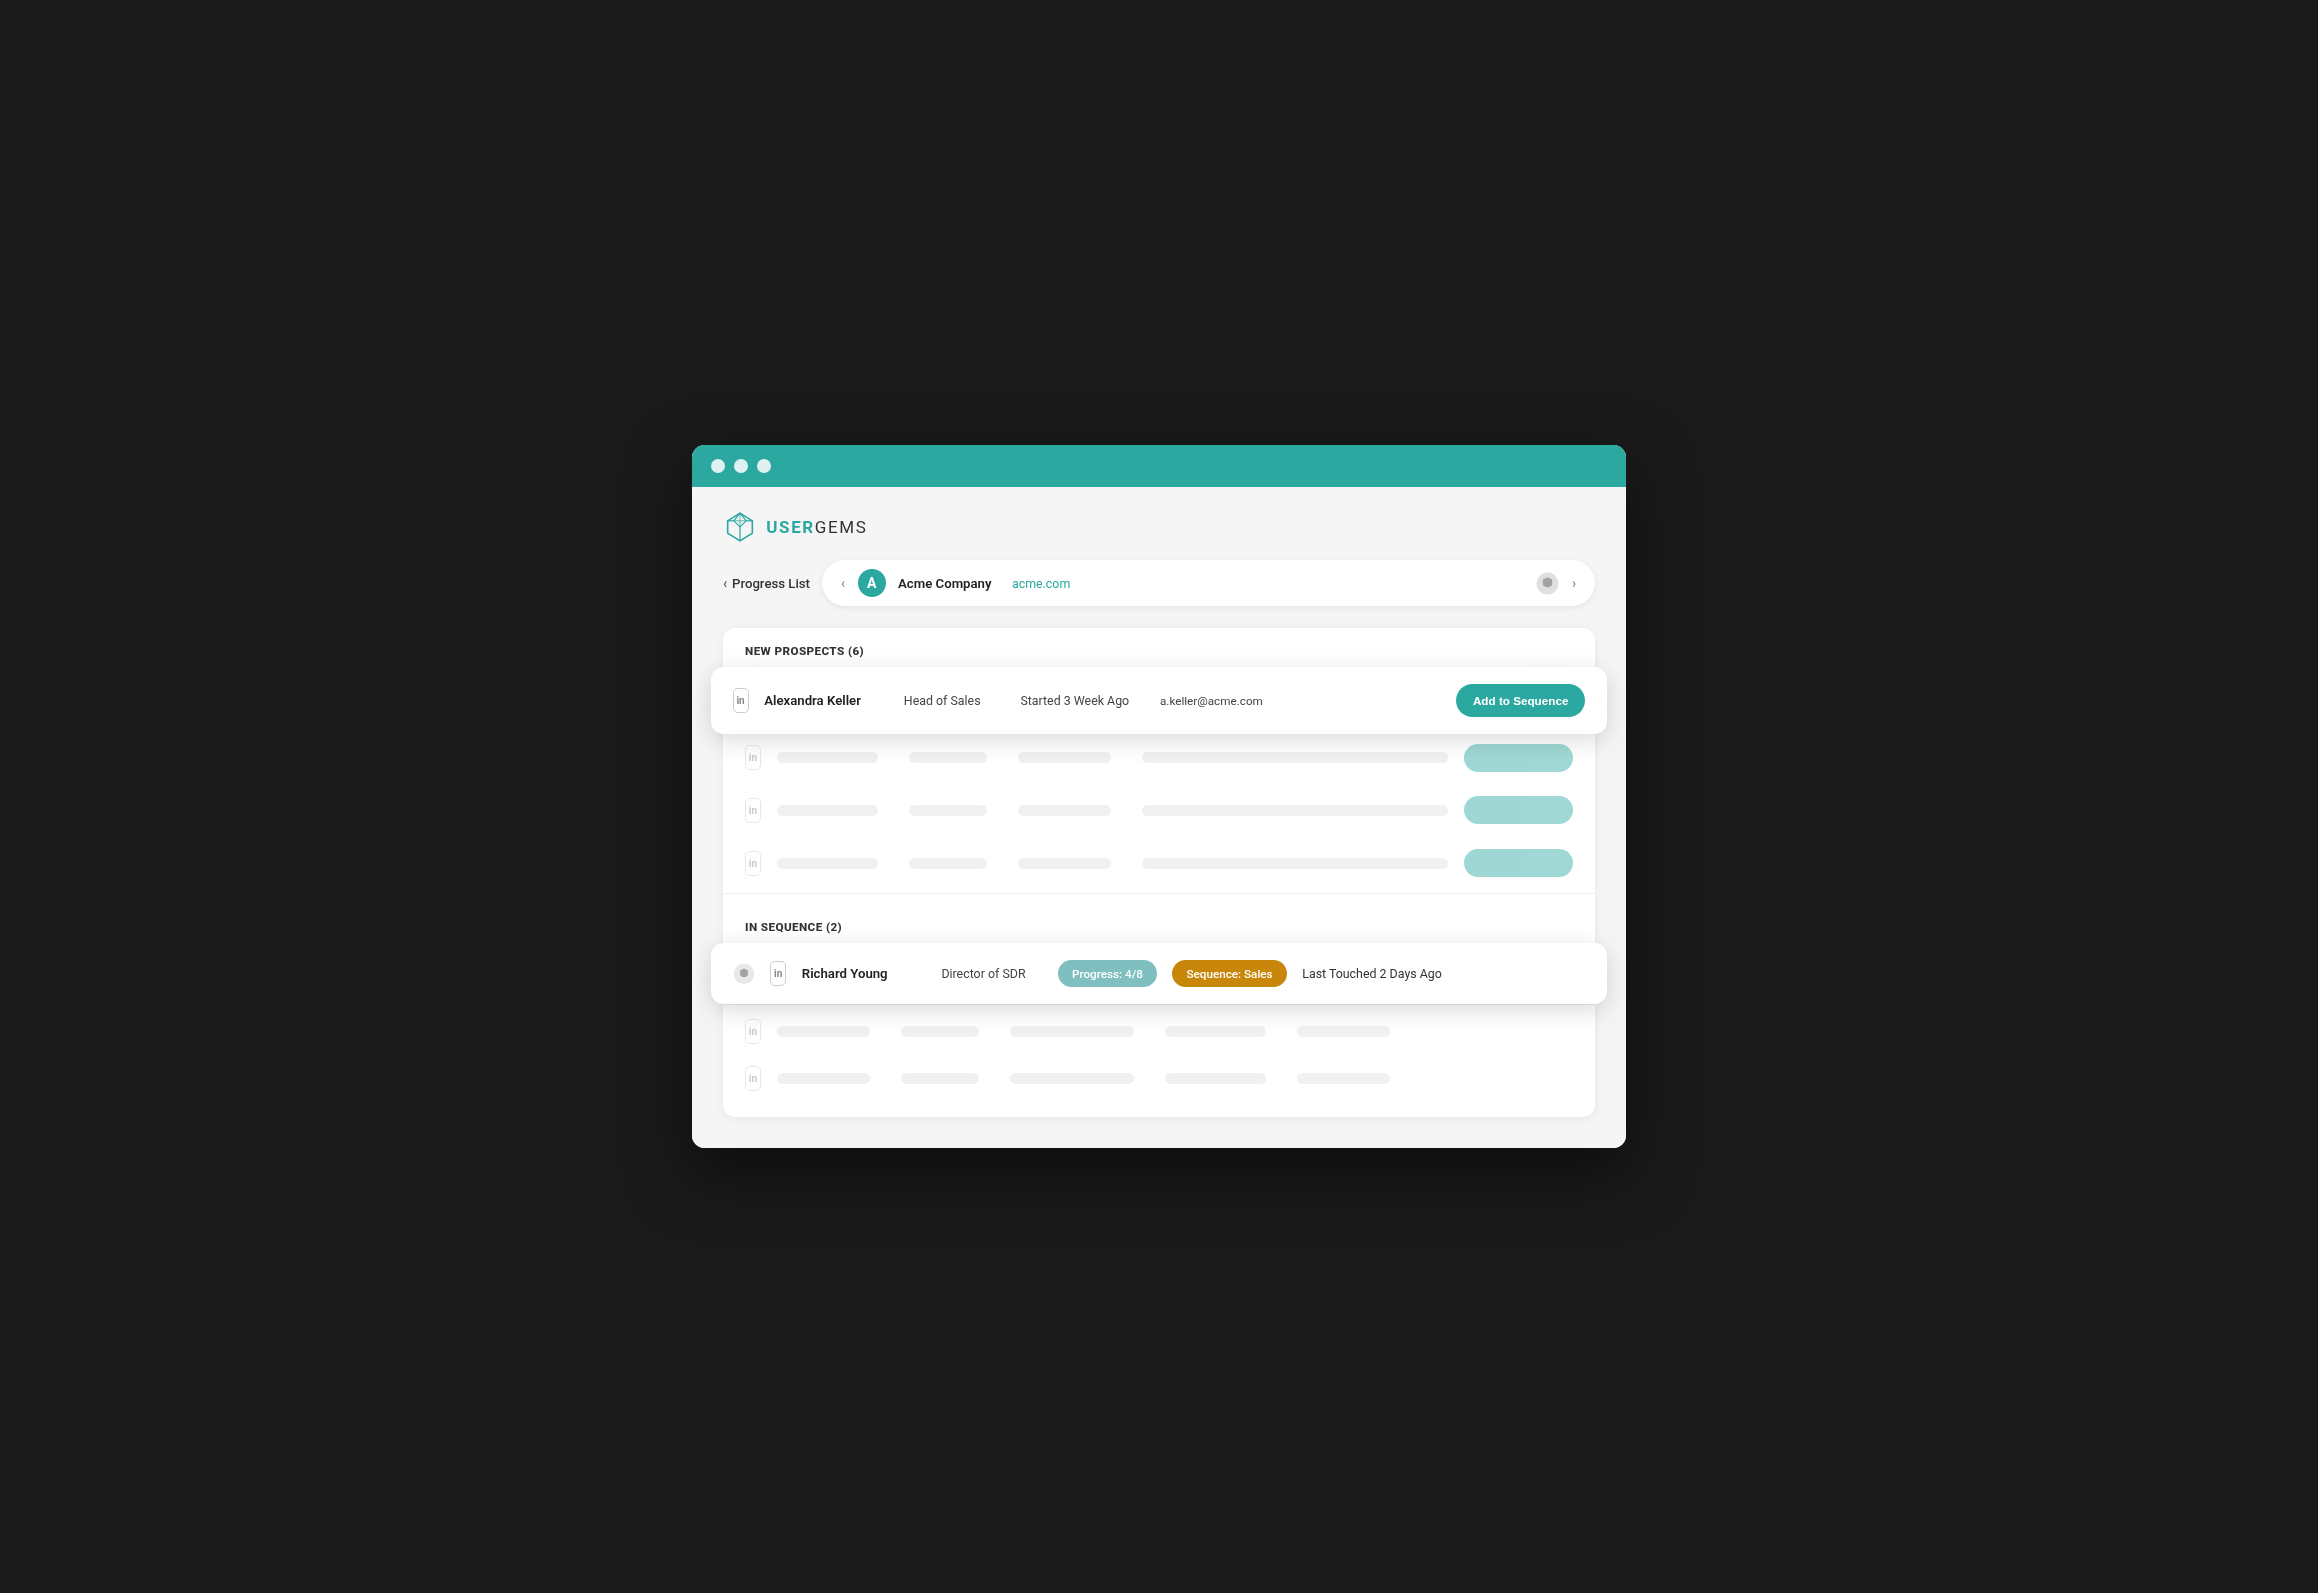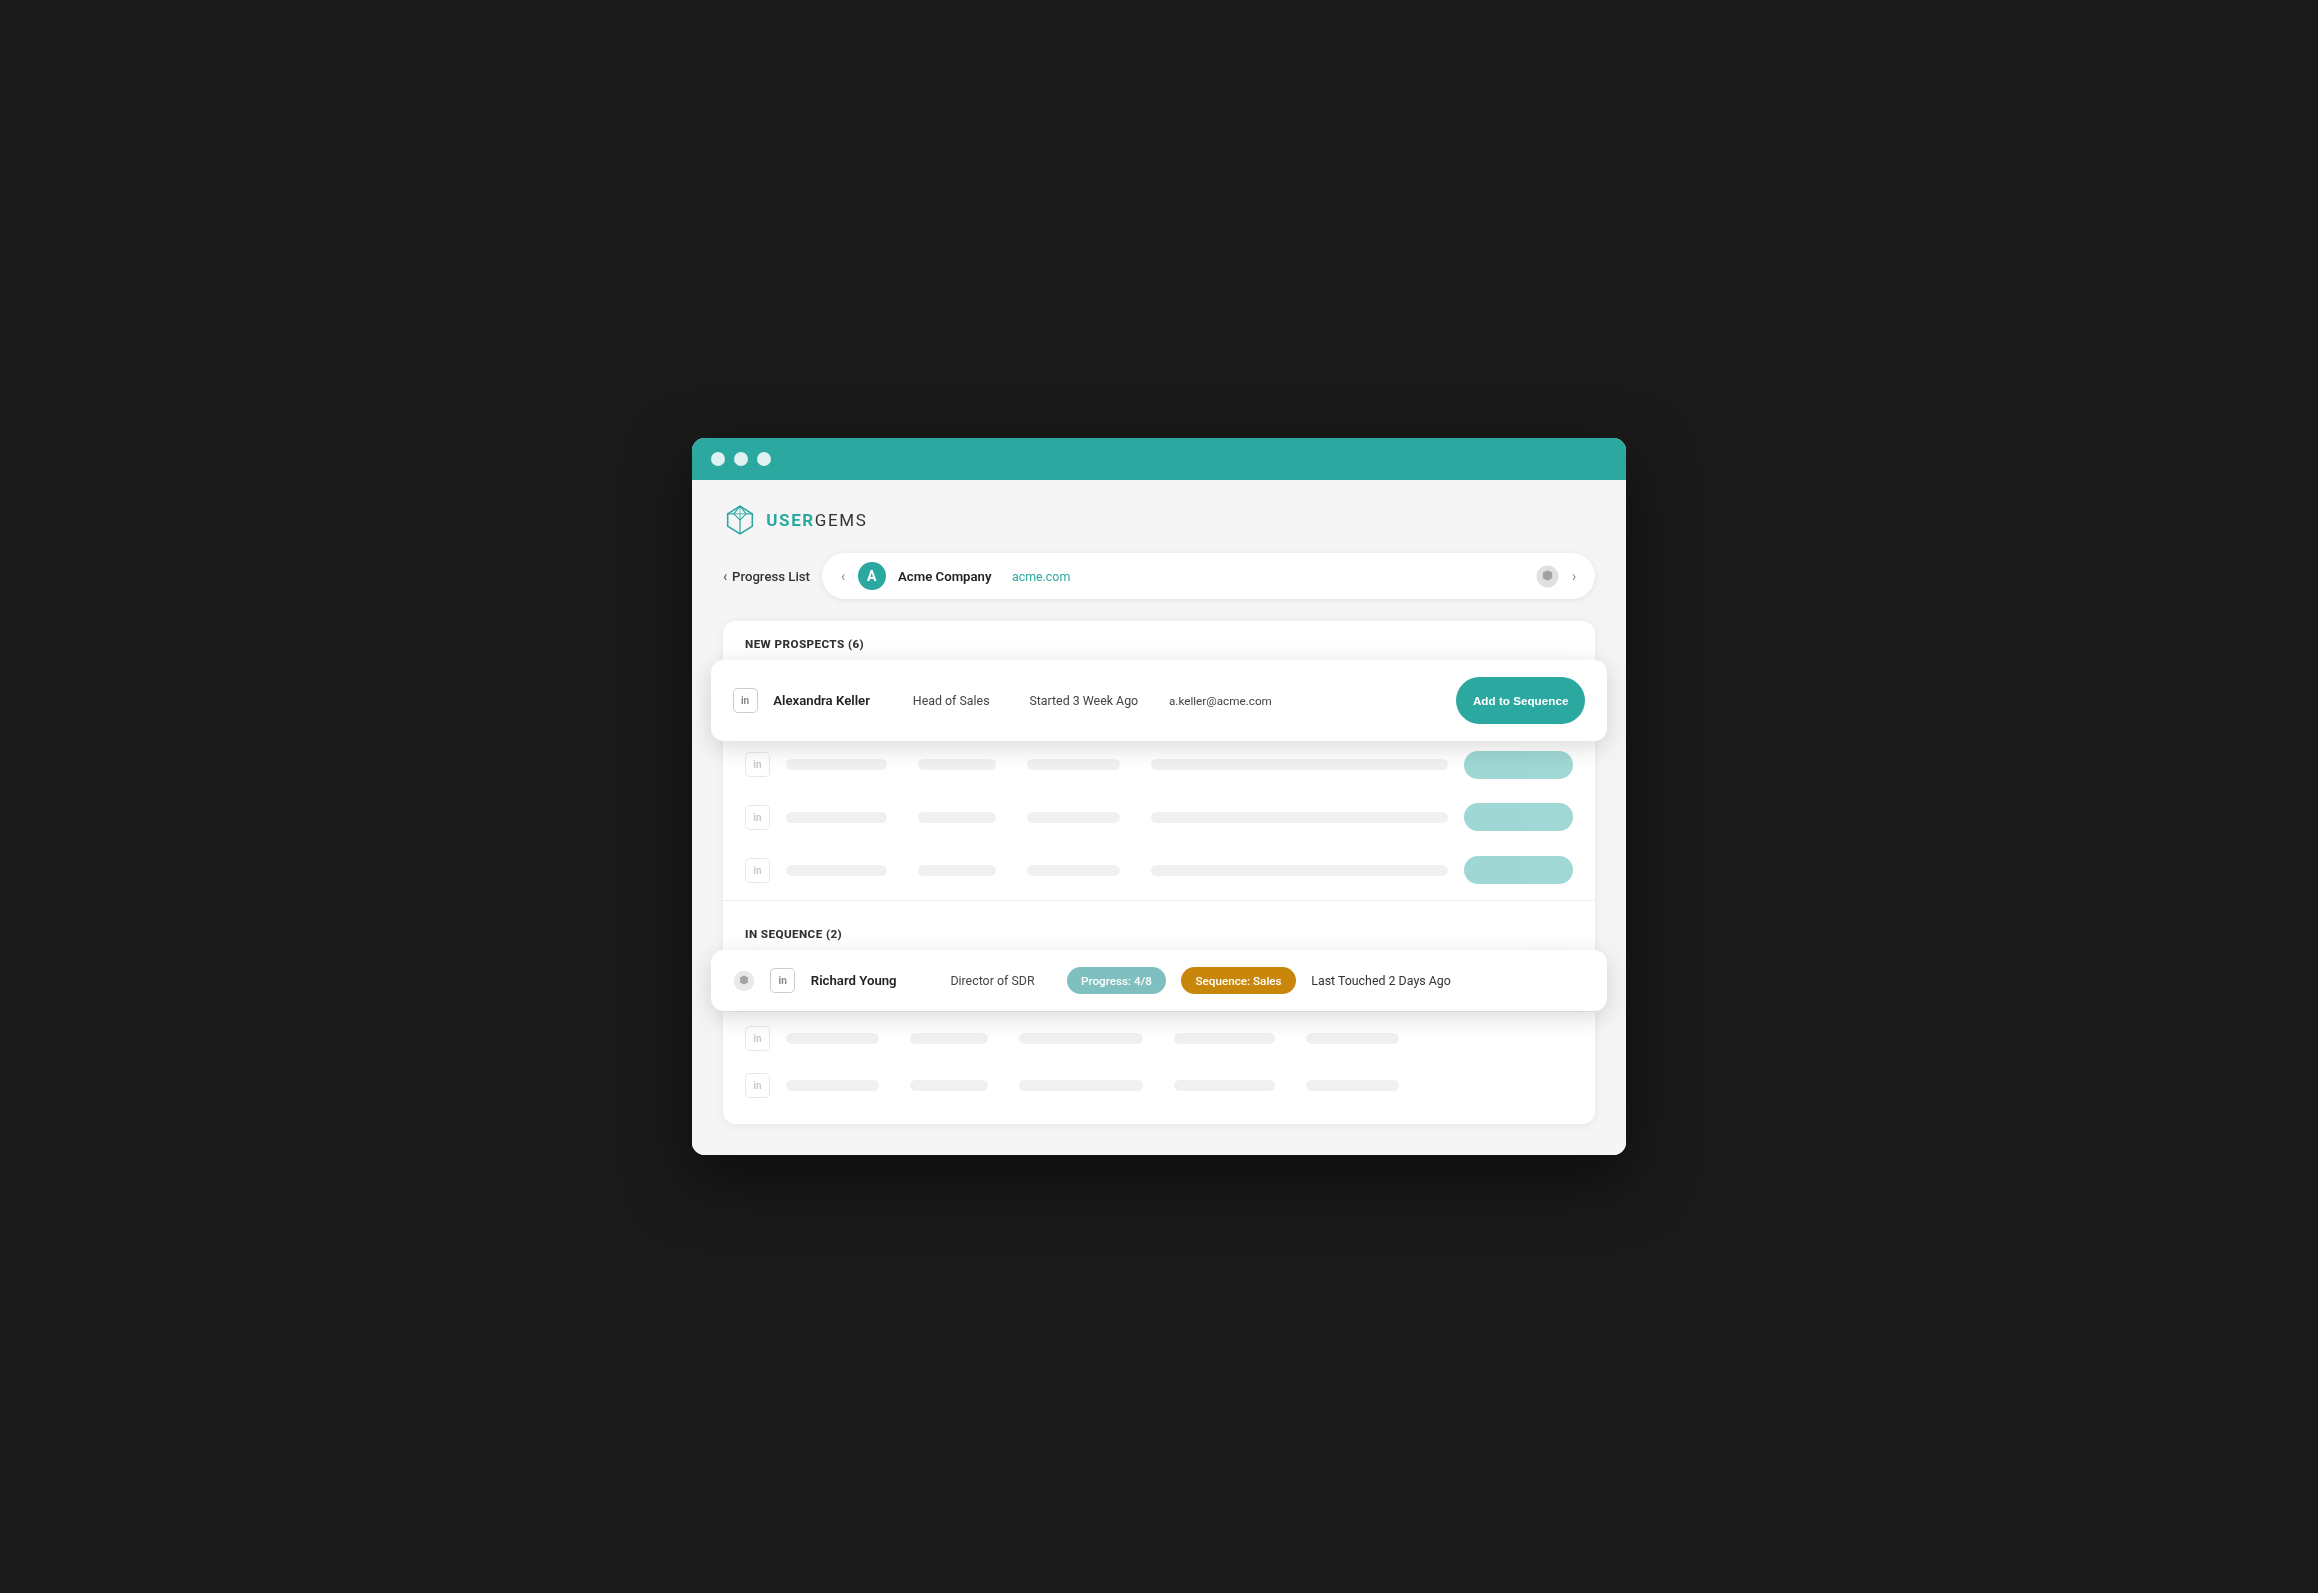--- a/index.html
+++ b/index.html
@@ -181,21 +181,21 @@
 
     .prospect-row-blurred {
       padding: 12.4px 22px;
       display: flex;
       align-items: center;
       gap: 15.6px;
       opacity: 0.45;
     }
 
     .linkedin-icon {
-      width: 25px;
+      width: 16px;
       height: 25px;
       border: 1.2px solid #ccc;
       border-radius: 4.7px;
       display: flex;
       align-items: center;
       justify-content: center;
       color: #888;
       font-size: 10px;
       font-weight: 700;
       flex-shrink: 0;
@@ -224,21 +224,21 @@
       font-size: 11.7px;
       color: #444;
       flex: 1;
     }
 
     .add-sequence-btn {
       background: #2ba8a0;
       color: white;
       border: none;
       border-radius: 39px;
-      padding: 17px 17px;
+      padding: 10px 17px;
       font-size: 11.7px;
       font-weight: 600;
       cursor: pointer;
       white-space: nowrap;
     }
 
     .blurred-bar {
       height: 11px;
       background: #e0e0e0;
       border-radius: 5.4px;

